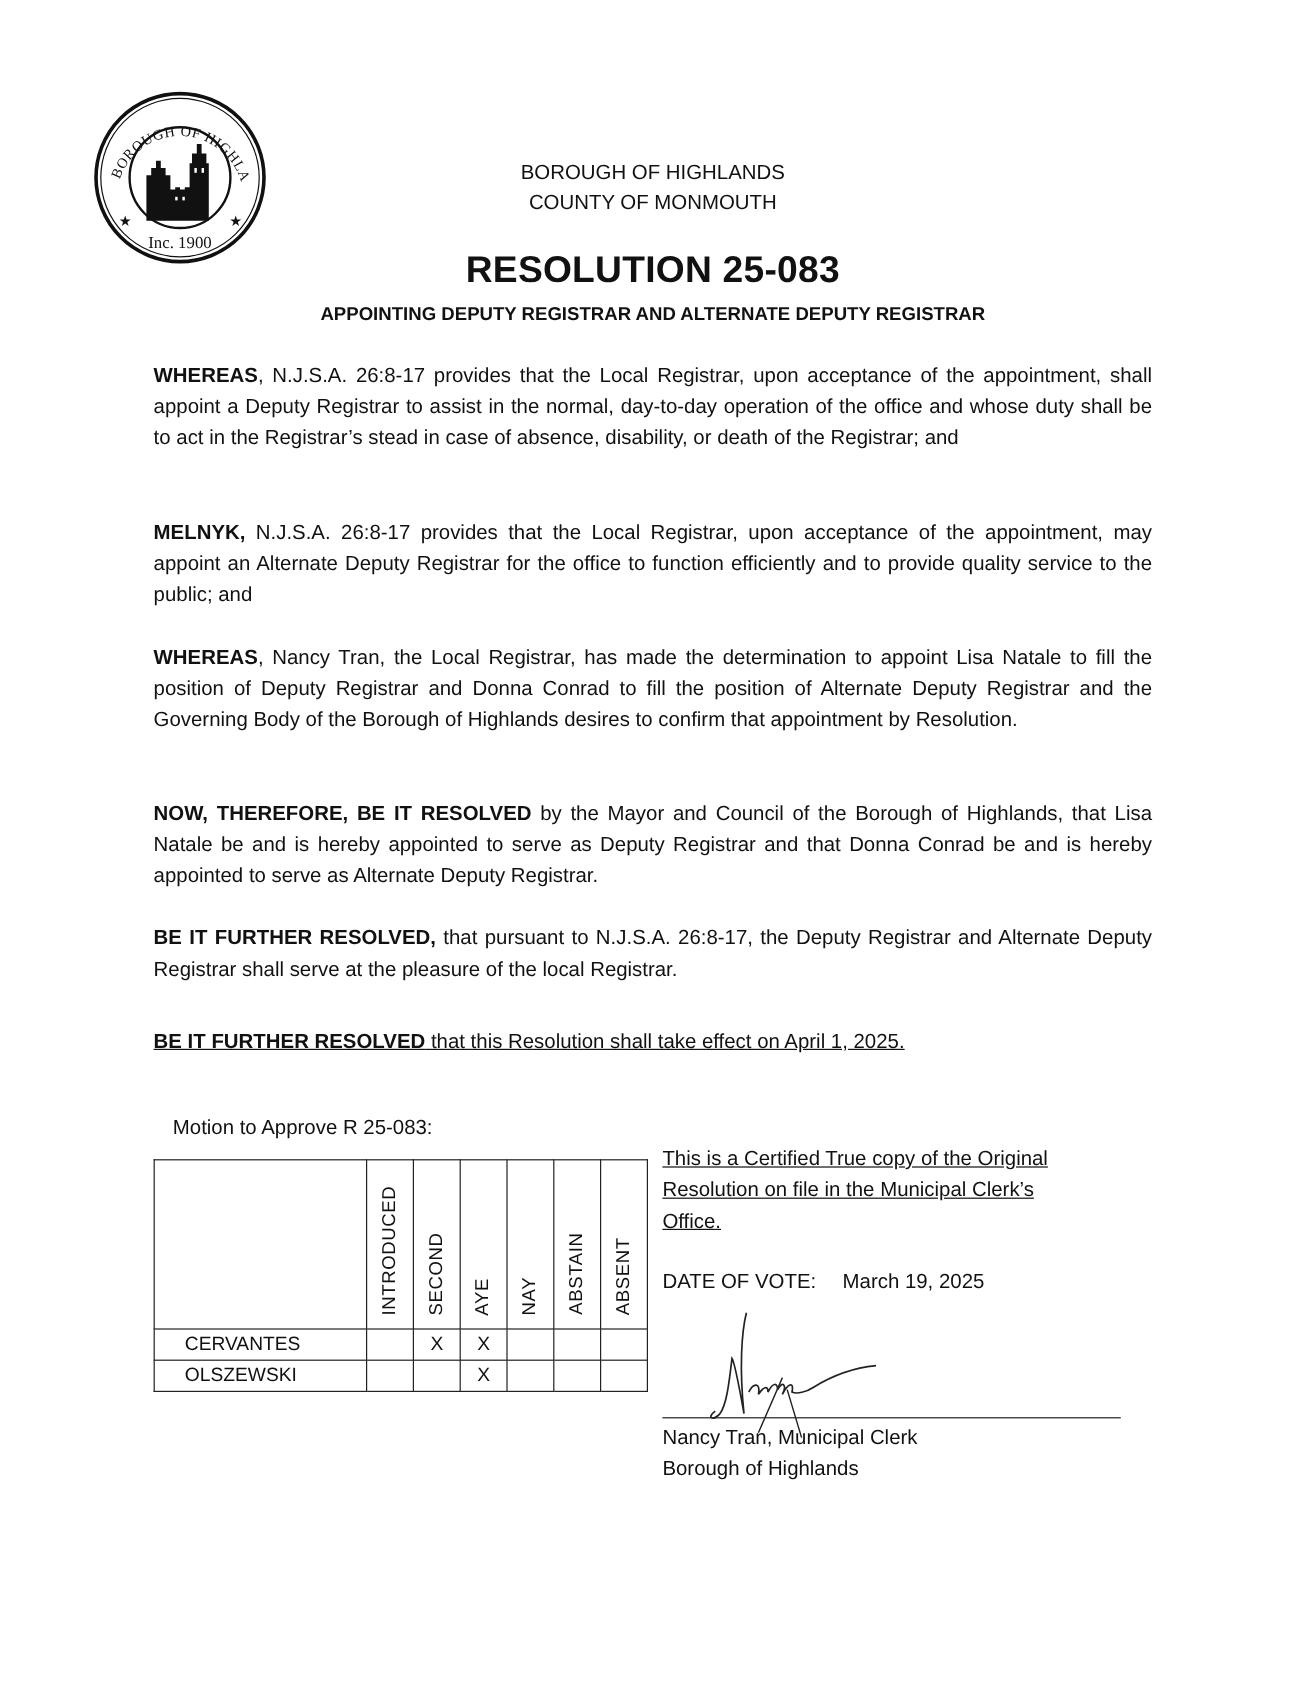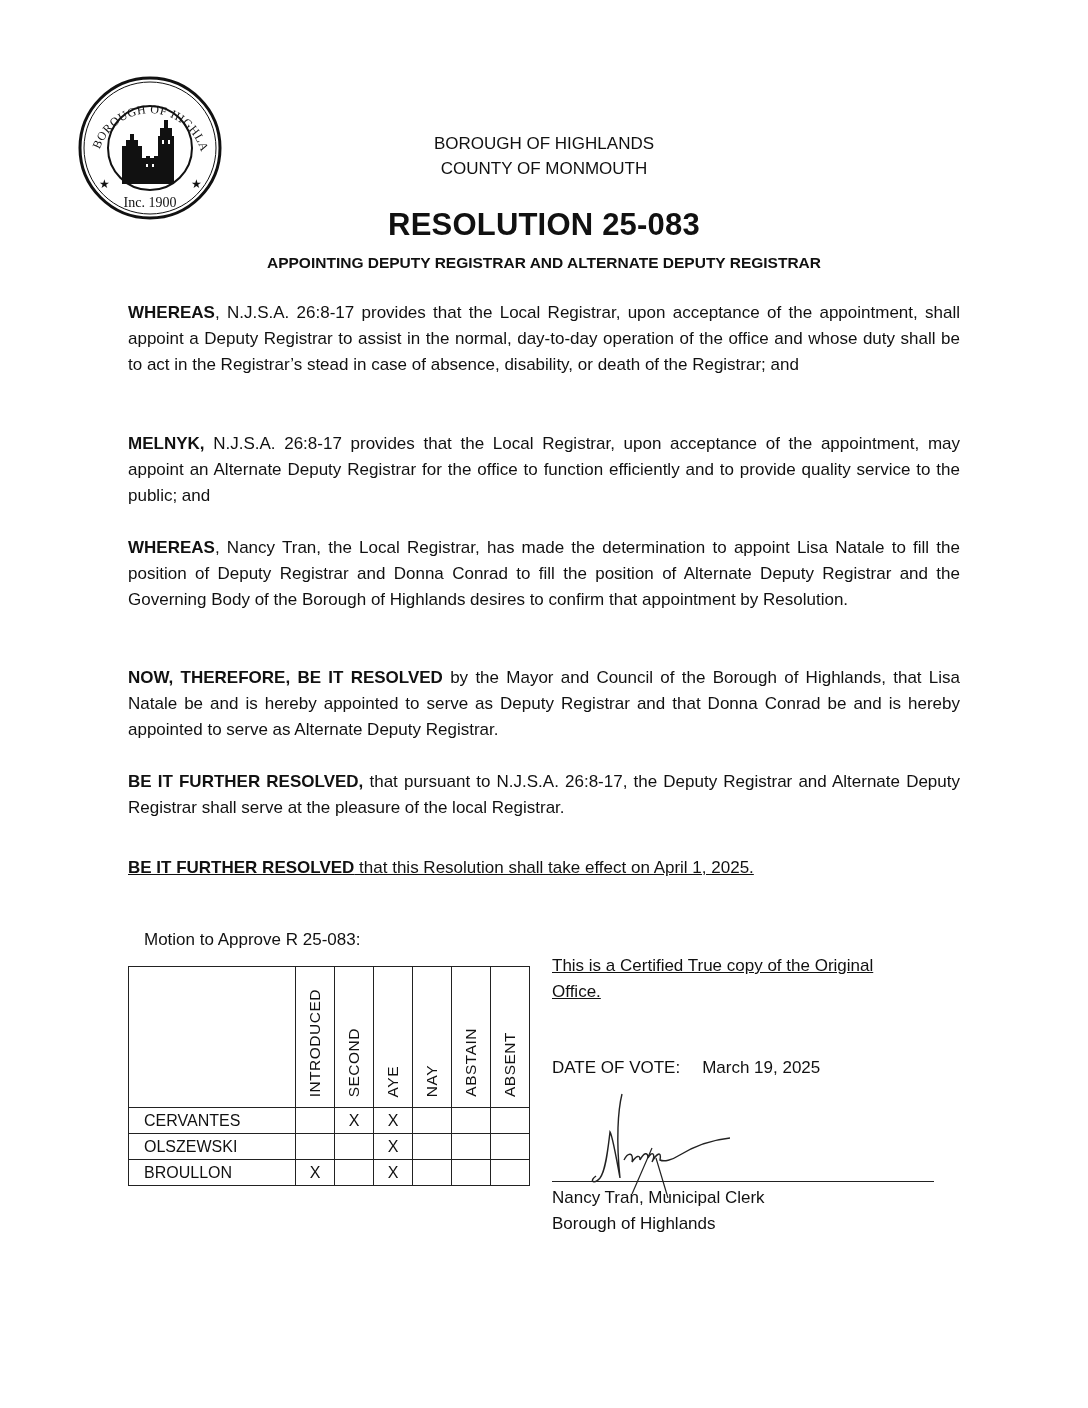--- a/index.html
+++ b/index.html
@@ -13,21 +13,21 @@
   .body { position: absolute; left: 128px; width: 832px; font-size: 17px; line-height: 26px; text-align: justify; }
   .body p { margin: 0; }
   .body b { font-weight: bold; }
   .motion { position: absolute; left: 144px; top: 928px; font-size: 17px; line-height: 24px; text-align: right; }
   table.vote { position: absolute; left: 128px; top: 966px; border-collapse: collapse; font-size: 16px; }
   table.vote td, table.vote th { border: 1.5px solid #222; padding: 0; }
   table.vote th { height: 140px; width: 38px; vertical-align: bottom; font-weight: normal; }
   table.vote th.blank { width: 166px; }
   table.vote th .vert { writing-mode: vertical-rl; transform: rotate(180deg); display: inline-block; padding: 6px 0; font-size: 15.5px; letter-spacing: 0.5px; }
   table.vote td { height: 25px; text-align: center; }
-  table.vote td.name { text-align: left; padding-left: 15px; width: 151px; }
+  table.vote td.name { text-align: left; padding-left: 25px; width: 151px; }
   .cert { position: absolute; left: 552px; top: 953px; width: 400px; font-size: 17px; line-height: 26px; text-decoration: underline; }
   .cert p { margin: 0; }
   .vote-date { position: absolute; left: 552px; top: 1055px; font-size: 17px; line-height: 26px; }
   .vote-date .gap { display: inline-block; width: 22px; }
   .sig { position: absolute; left: 560px; top: 1090px; width: 190px; height: 110px; }
   .sig-line { position: absolute; left: 552px; top: 1181px; width: 382px; border-top: 1.5px solid #222; }
   .clerk { position: absolute; left: 552px; top: 1185px; font-size: 17px; line-height: 26px; }
 </style>
 </head>
 <body>
@@ -101,34 +101,26 @@
   </tr>
   <tr>
     <td class="name">OLSZEWSKI</td>
     <td></td>
     <td></td>
     <td>X</td>
     <td></td>
     <td></td>
     <td></td>
   </tr>
-  <tr>
-    <td class="name">BROULLON</td>
-    <td>X</td>
-    <td></td>
-    <td>X</td>
-    <td></td>
-    <td></td>
-    <td></td>
-  </tr>
 </tbody>
   </table>
 
 <div class="cert">
   <p>This is a Certified True copy of the Original</p>
+  <p>Resolution on file in the Municipal Clerk’s</p>
   <p>Office.</p>
 </div>
 
 <div class="vote-date">
   <span>DATE OF VOTE:</span><span class="gap"></span><span>March 19, 2025</span>
 </div>
 
 <svg class="sig" viewBox="0 0 190 110">
   <path d="M62 4 C58 20, 56 50, 60 88 M60 88 C55 60, 52 45, 50 42 C48 58, 46 80, 40 88 C35 94, 28 92, 36 86" fill="none" stroke="#222" stroke-width="1.4"></path>
   <path d="M64 70 C68 62, 74 62, 72 72 C76 66, 80 64, 80 70 C84 62, 88 62, 88 68 C92 60, 96 64, 92 72 C96 64, 102 60, 100 70 C104 72, 112 70, 118 66 C134 56, 150 50, 170 48" fill="none" stroke="#222" stroke-width="1.4"></path>

